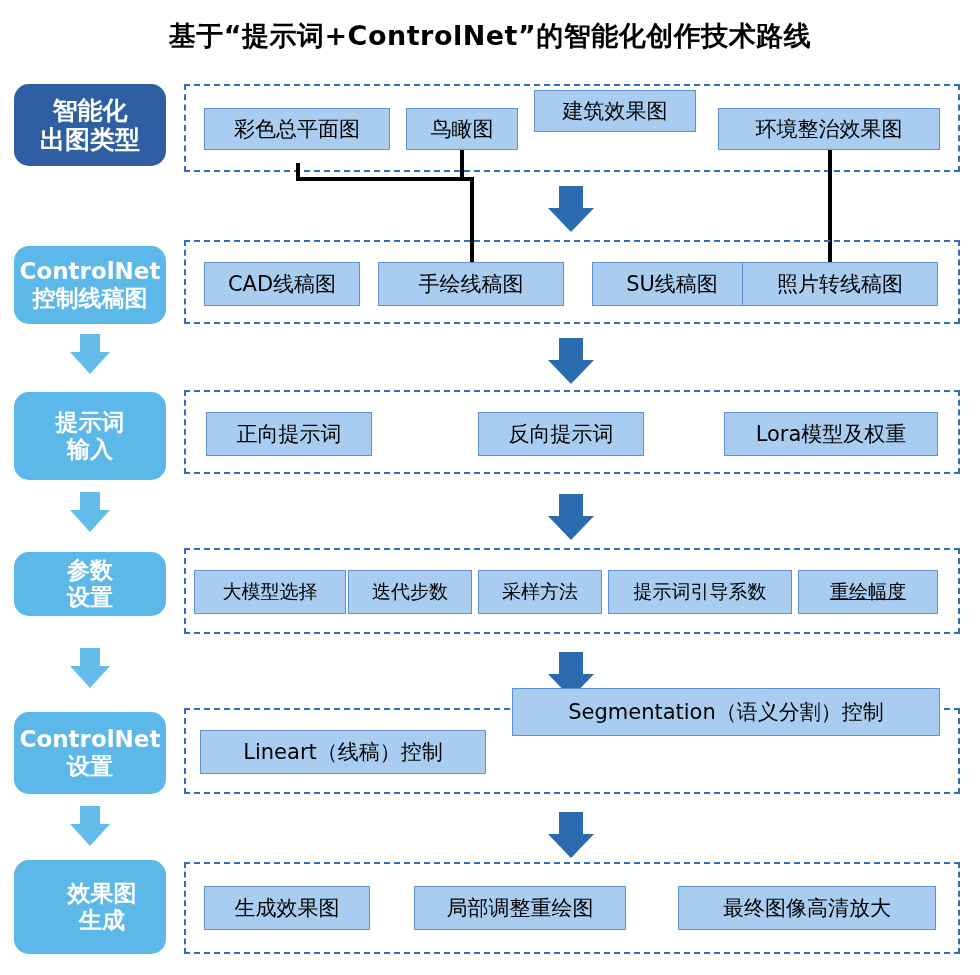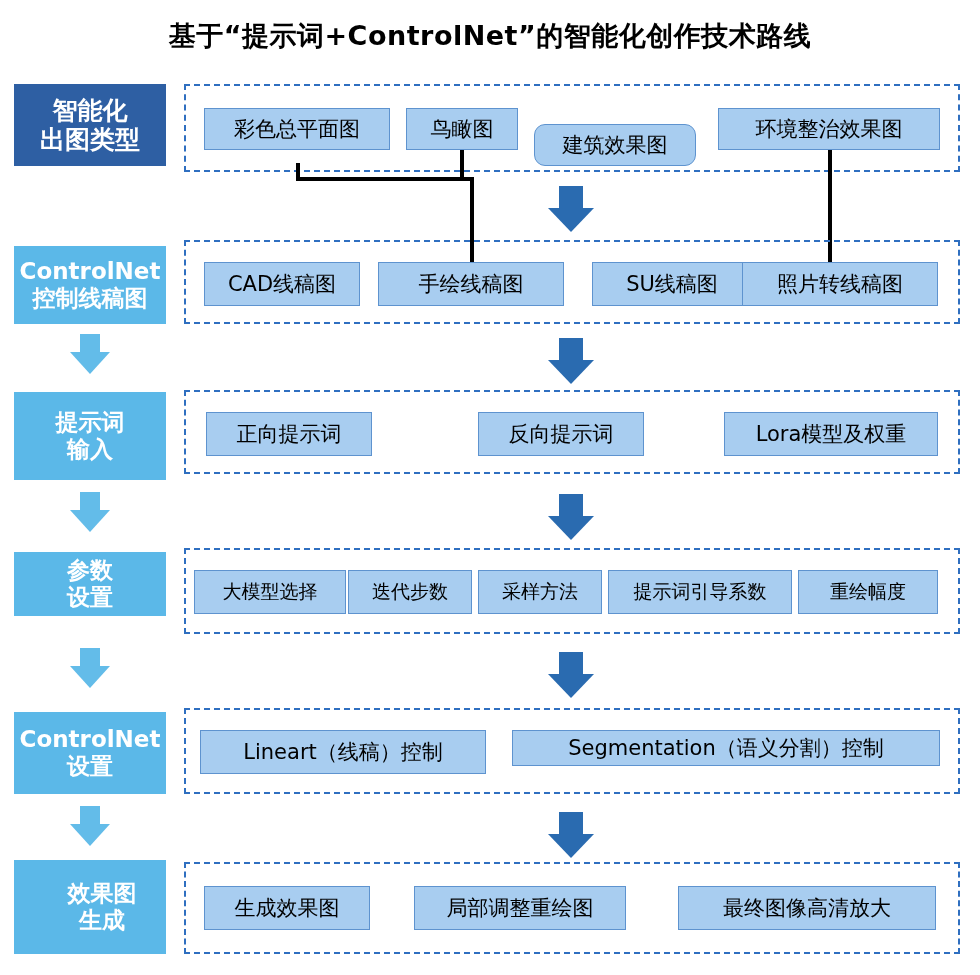--- a/index.html
+++ b/index.html
@@ -35,20 +35,21 @@
     position: absolute;
     box-sizing: border-box;
     display: flex;
     flex-direction: column;
     align-items: center;
     justify-content: center;
     text-align: center;
     font-weight: bold;
     line-height: 1.18;
     color: #ffffff;
+    border-radius: 15px;
   }
   .stage-dark {
     background: #2e5fa3;
     font-size: 25px;
   }
   .stage-light {
     background: #5bb8e8;
     font-size: 23px;
   }
   .stage-line { display: block; }
@@ -183,21 +184,21 @@
       <div class="head"></div>
   </div>
   <div class="arrow-small" style="left:70px; top:806px;">
     <div class="shaft"></div>
       <div class="head"></div>
   </div>
 
   <div class="panel" style="left:184px; top:84px; width:776px; height:88px;"></div>
   <div class="item" style="left:204px; top:108px; width:186px; height:42px;">彩色总平面图</div>
   <div class="item" style="left:406px; top:108px; width:112px; height:42px;">鸟瞰图</div>
-  <div class="item" style="left:534px; top:124px; width:162px; height:42px;border-radius:11px;">建筑效果图</div>
+  <div class="item" style="left:534px; top:90px; width:162px; height:42px;">建筑效果图</div>
   <div class="item" style="left:718px; top:108px; width:222px; height:42px;">环境整治效果图</div>
 
   <div class="conn" style="left:296px; top:163px; width:4px; height:18px;"></div>
   <div class="conn" style="left:296px; top:177px; width:178px; height:4px;"></div>
   <div class="conn" style="left:460px; top:150px; width:4px; height:31px;"></div>
   <div class="conn" style="left:470px; top:177px; width:4px; height:98px;"></div>
   <div class="conn" style="left:828px; top:150px; width:4px; height:125px;"></div>
 
   <div class="arrow-big" style="left:548px; top:186px;">
     <div class="shaft"></div>
@@ -223,30 +224,30 @@
   <div class="arrow-big" style="left:548px; top:494px;">
     <div class="shaft"></div>
       <div class="head"></div>
   </div>
 
   <div class="panel" style="left:184px; top:548px; width:776px; height:86px;"></div>
   <div class="item small" style="left:194px; top:570px; width:152px; height:44px;">大模型选择</div>
   <div class="item small" style="left:348px; top:570px; width:124px; height:44px;">迭代步数</div>
   <div class="item small" style="left:478px; top:570px; width:124px; height:44px;">采样方法</div>
   <div class="item small" style="left:608px; top:570px; width:184px; height:44px;">提示词引导系数</div>
-  <div class="item small" style="left:798px; top:570px; width:140px; height:44px;">重绘幅度</div>
+  <div class="item small" style="left:798px; top:570px; width:140px; height:44px;text-decoration:underline;">重绘幅度</div>
 
   <div class="arrow-big" style="left:548px; top:652px;">
     <div class="shaft"></div>
       <div class="head"></div>
   </div>
 
   <div class="panel" style="left:184px; top:708px; width:776px; height:86px;"></div>
   <div class="item" style="left:200px; top:730px; width:286px; height:44px;">Lineart（线稿）控制</div>
-  <div class="item" style="left:512px; top:730px; width:428px; height:36px;">Segmentation（语义分割）控制</div>
+  <div class="item" style="left:512px; top:688px; width:428px; height:48px;">Segmentation（语义分割）控制</div>
 
   <div class="arrow-big" style="left:548px; top:812px;">
     <div class="shaft"></div>
       <div class="head"></div>
   </div>
 
   <div class="panel" style="left:184px; top:862px; width:776px; height:92px;"></div>
   <div class="item" style="left:204px; top:886px; width:166px; height:44px;">生成效果图</div>
   <div class="item" style="left:414px; top:886px; width:212px; height:44px;">局部调整重绘图</div>
   <div class="item" style="left:678px; top:886px; width:258px; height:44px;">最终图像高清放大</div>

